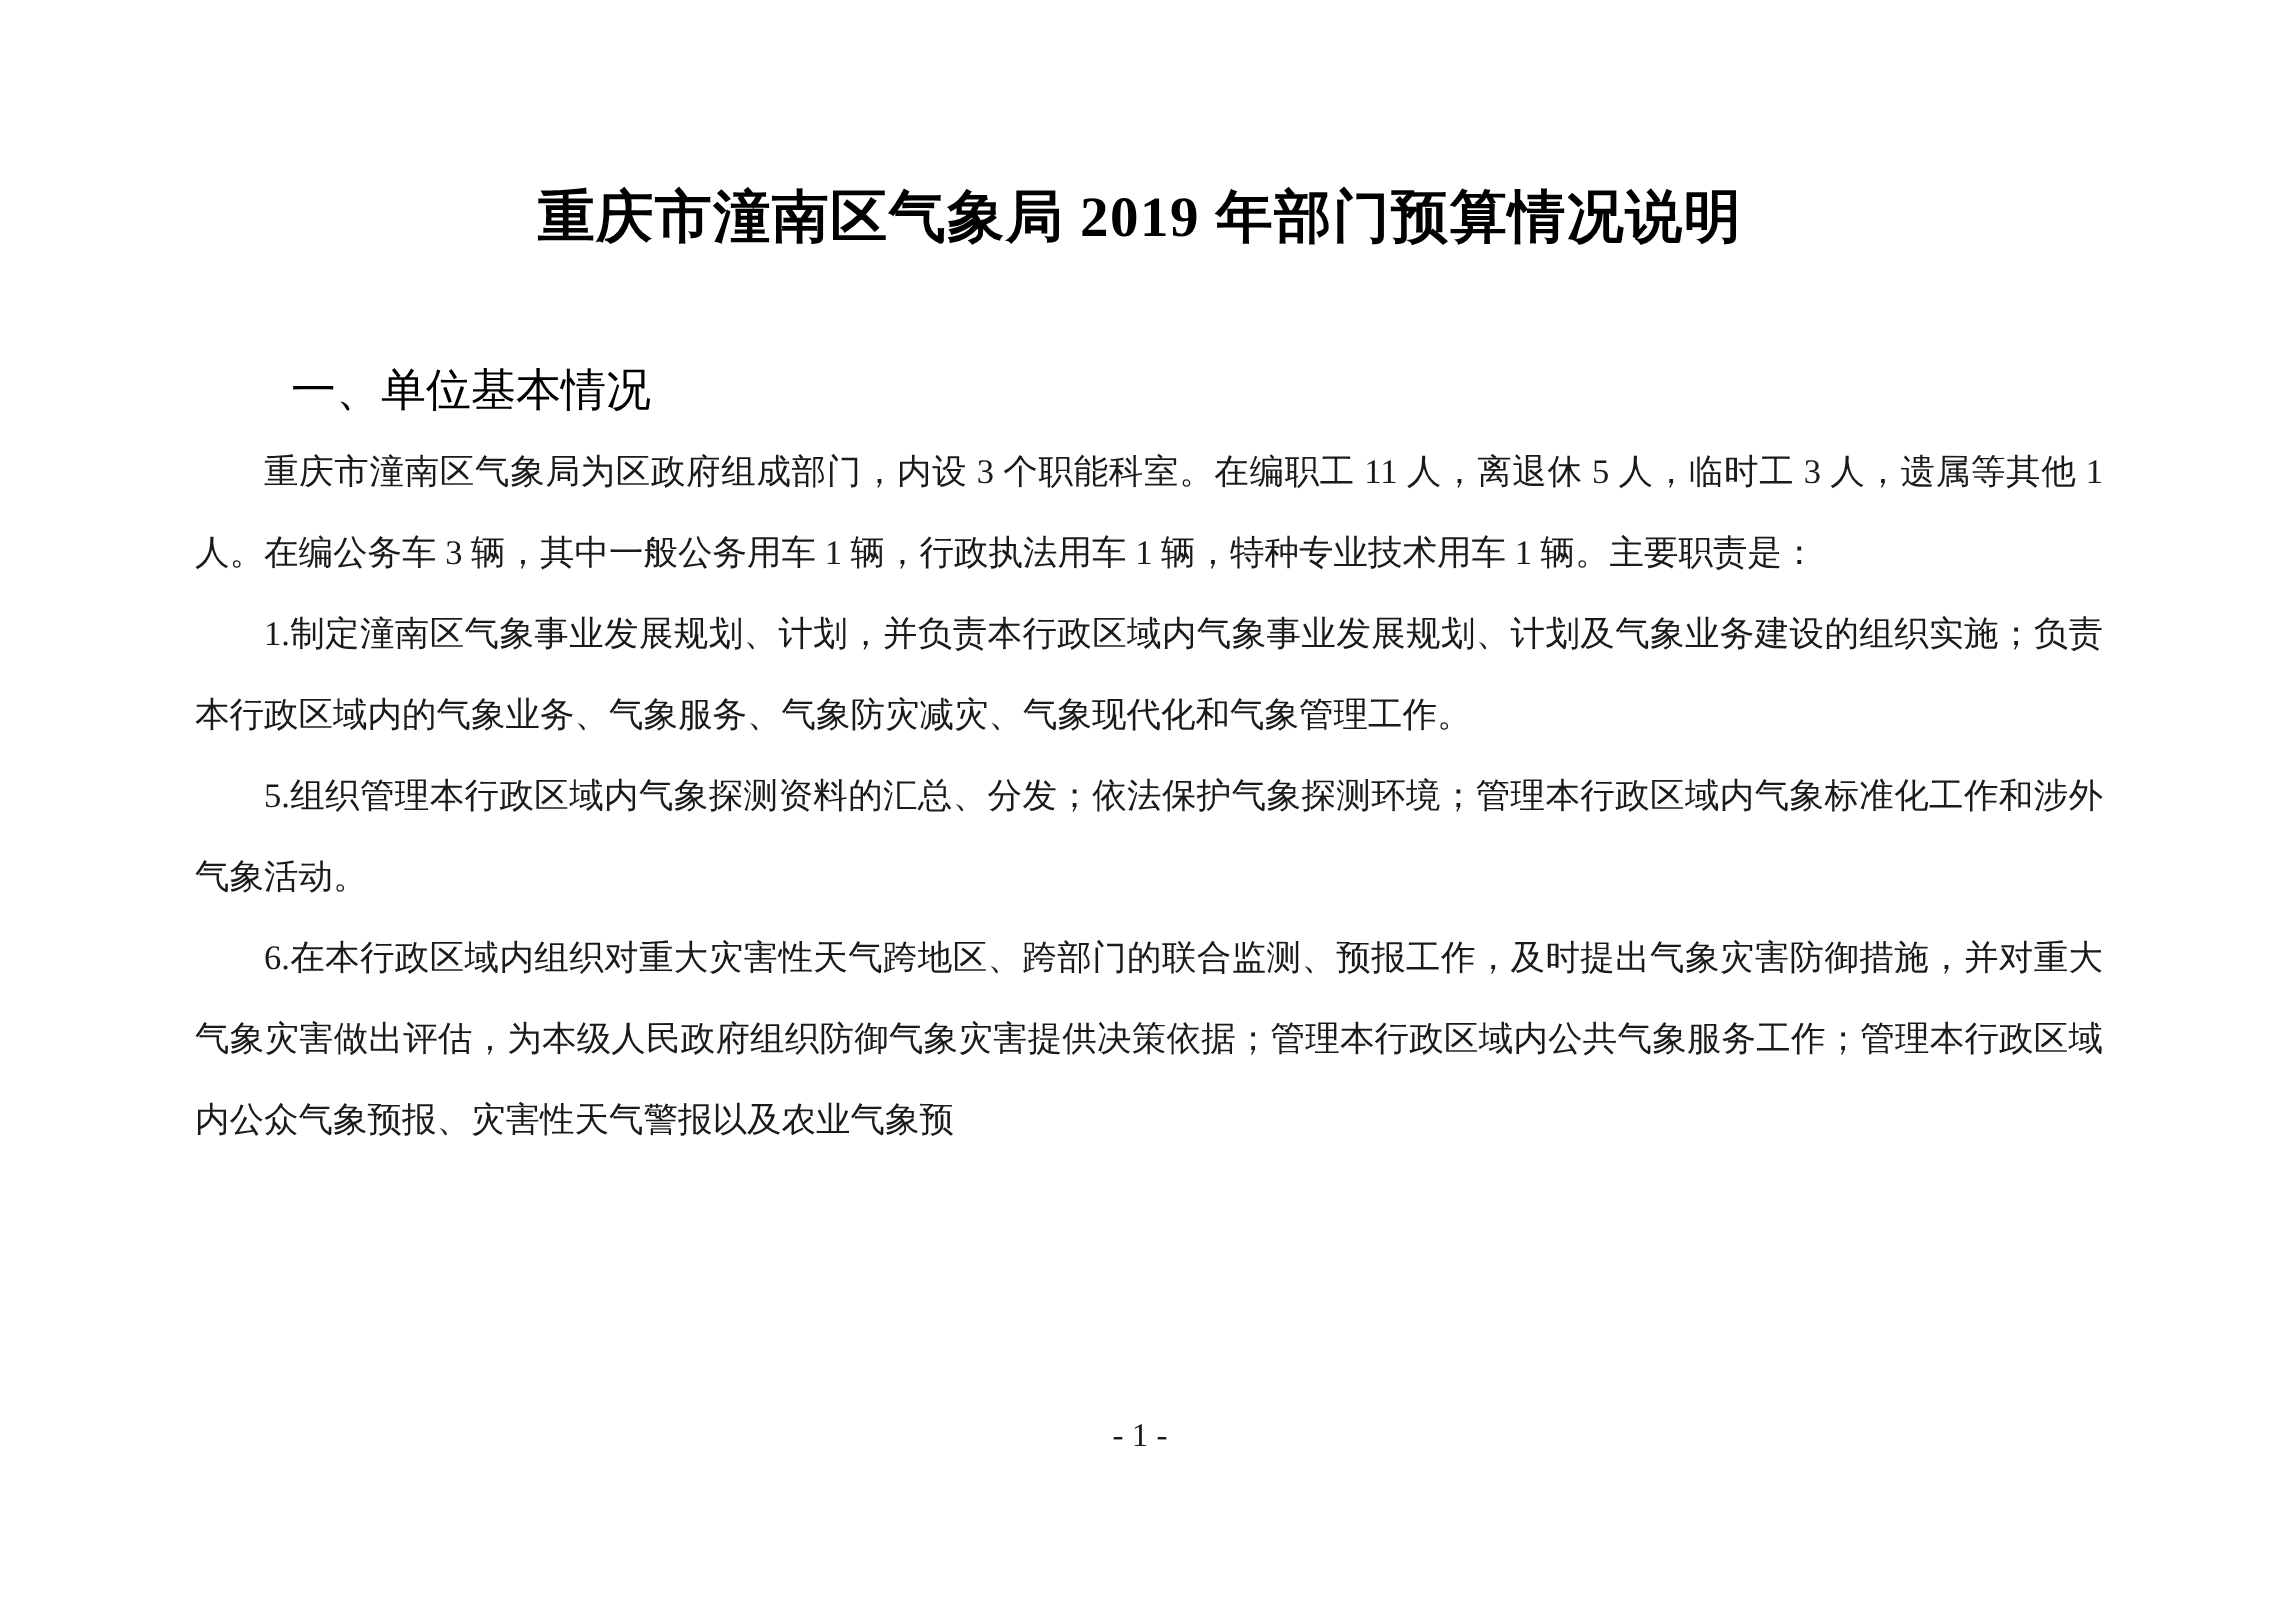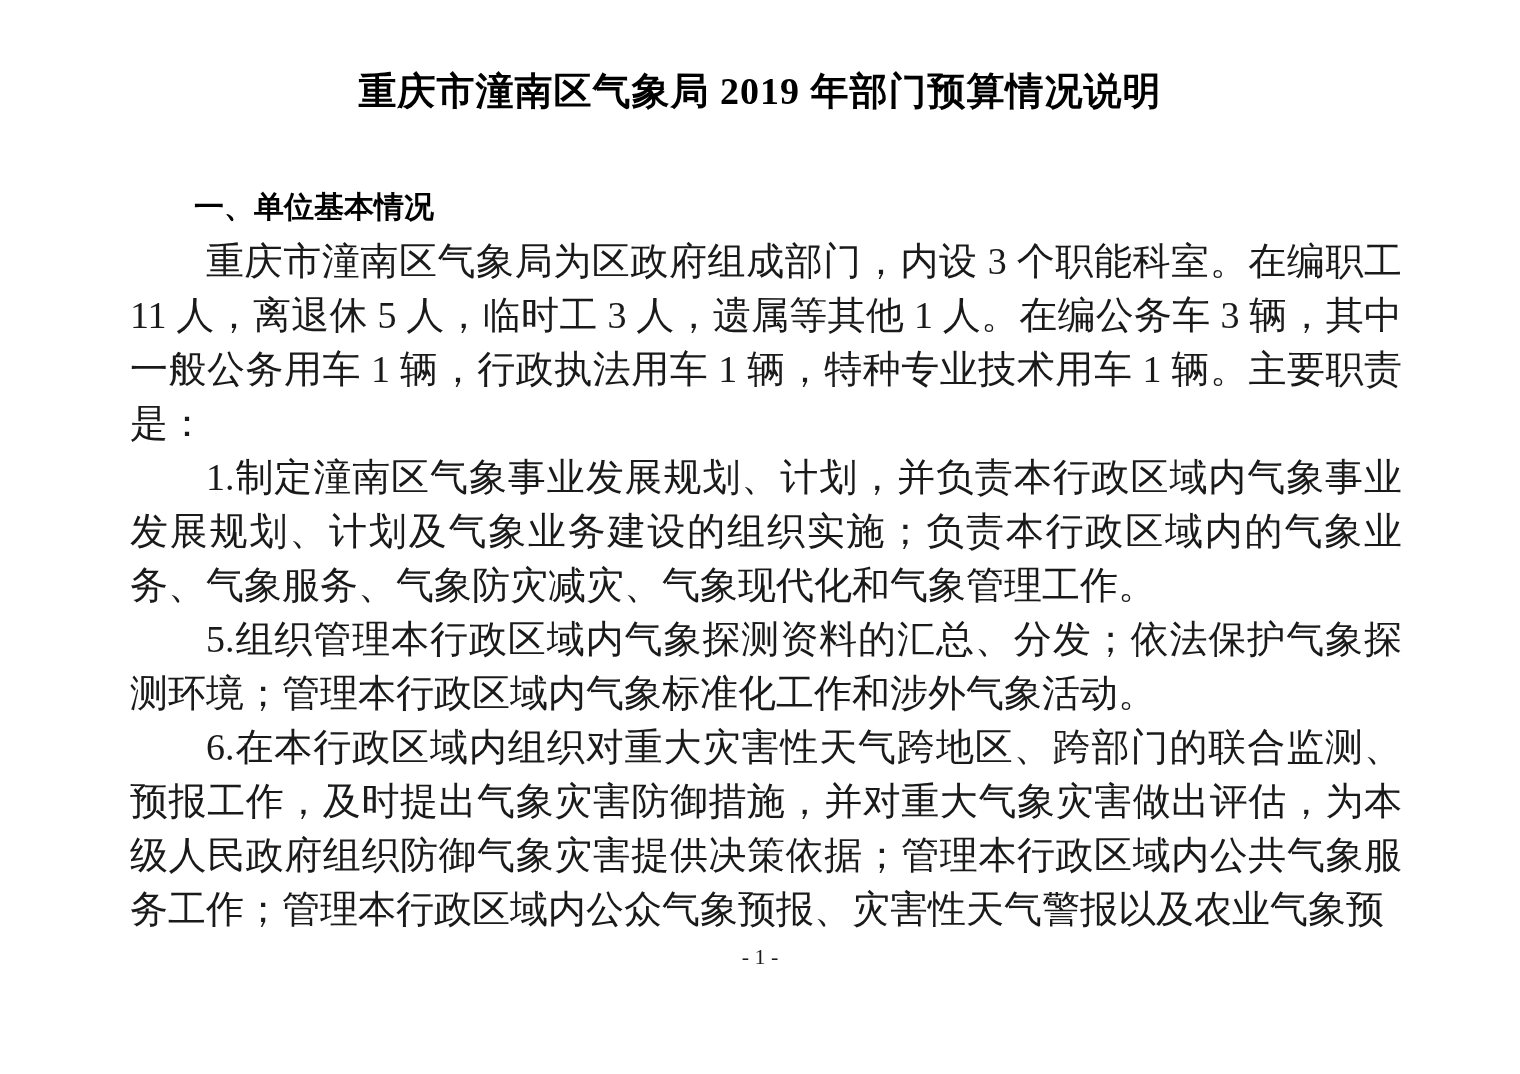--- a/index.html
+++ b/index.html
@@ -9,45 +9,45 @@
   }
   .page {
     position: relative;
     width: 1520px;
     height: 1074px;
     background: #ffffff;
     overflow: hidden;
     color: #000000;
   }
   .doc-title {
-    padding-top: 66px;
+    padding-top: 120px;
     text-align: center;
     font-family: "Liberation Serif", "DejaVu Serif", serif;
     font-size: 38px;
     line-height: 50px;
     font-weight: bold;
     color: #000000;
     letter-spacing: 1px;
   }
   .doc-body {
     margin-top: 64px;
     margin-left: 130px;
     width: 1272px;
   }
   .section-heading {
     font-family: "Liberation Sans", "DejaVu Sans", sans-serif;
     font-size: 30px;
     line-height: 54px;
-    font-weight: bold;
+    font-weight: normal;
     padding-left: 64px;
     color: #000000;
   }
   .para {
     font-family: "Liberation Serif", "DejaVu Serif", serif;
-    font-size: 38px;
+    font-size: 23px;
     line-height: 54px;
     text-align: justify;
     text-justify: inter-character;
     text-indent: 2em;
     margin: 0;
     color: #1a1a1a;
   }
   .page-number {
     position: absolute;
     left: 0;

